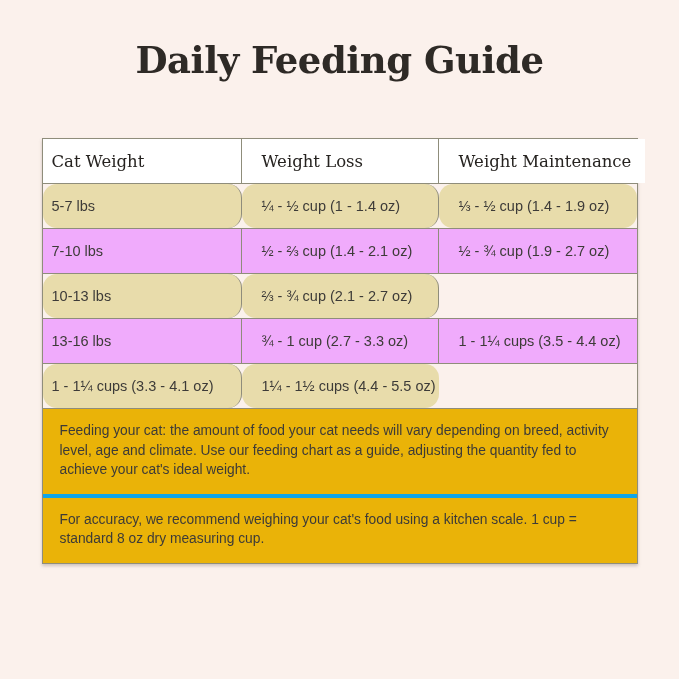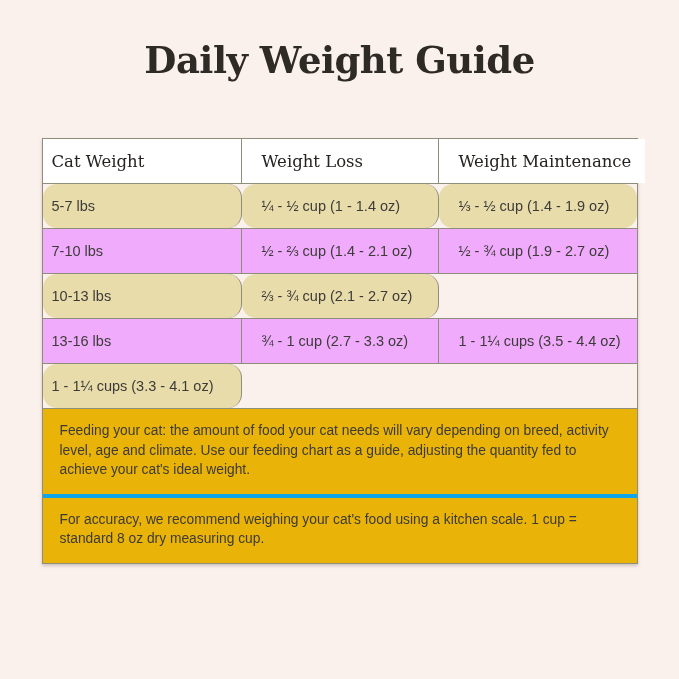--- a/index.html
+++ b/index.html
@@ -61,21 +61,21 @@
     color: #3d3b38;
     background: #eab308;
   }
   .note + .note { border-top: 4px solid #0ea5e9; }
 </style>
 </head>
 <body>
 
 <div class="page">
 
-  <h1 class="title">Daily Weight Guide</h1>
+  <h1 class="title">Daily Feeding Guide</h1>
 
   <div class="feed-table">
 
     <div class="row header-row">
       <div class="cell">Cat Weight</div>
       <div class="cell">Weight Loss</div>
       <div class="cell last-col">Weight Maintenance</div>
     </div>
 
     <div class="row data-row alt">
@@ -96,19 +96,20 @@
     </div>
 
     <div class="row data-row">
       <div class="cell">13-16 lbs</div>
       <div class="cell">¾ - 1 cup (2.7 - 3.3 oz)</div>
       <div class="cell last-col">1 - 1¼ cups (3.5 - 4.4 oz)</div>
     </div>
 
     <div class="row data-row alt">
       <div class="cell">1 - 1¼ cups (3.3 - 4.1 oz)</div>
+      <div class="cell last-col">1¼ - 1½ cups (4.4 - 5.5 oz)</div>
     </div>
 
     <div class="note">Feeding your cat: the amount of food your cat needs will vary depending on breed, activity level, age and climate. Use our feeding chart as a guide, adjusting the quantity fed to achieve your cat's ideal weight.</div>
     <div class="note">For accuracy, we recommend weighing your cat's food using a kitchen scale. 1 cup = standard 8 oz dry measuring cup.</div>
 
   </div>
 </div>
 
 </body></html>

